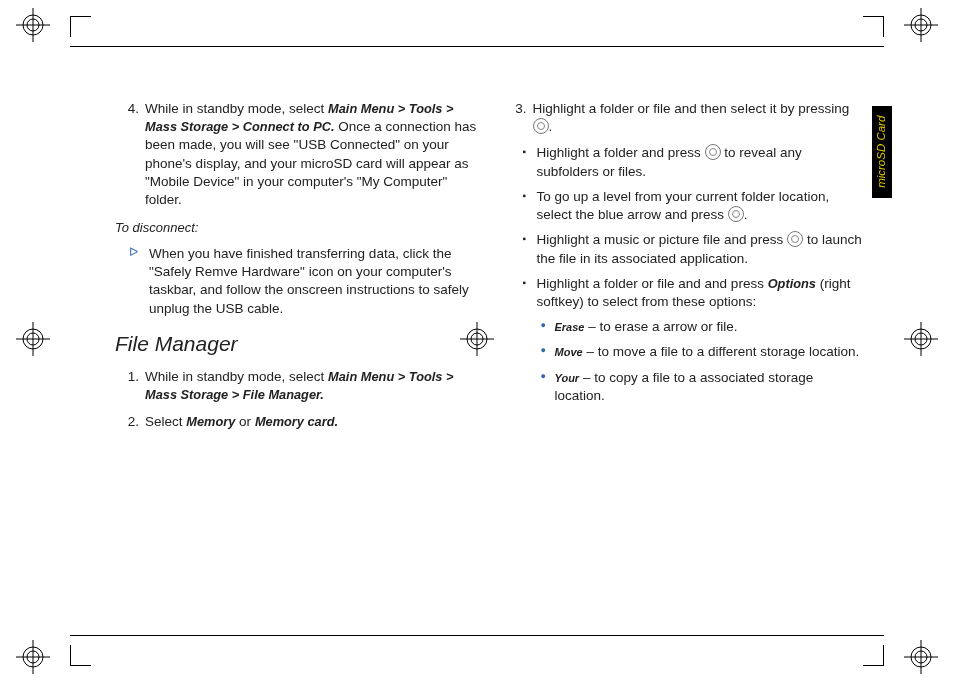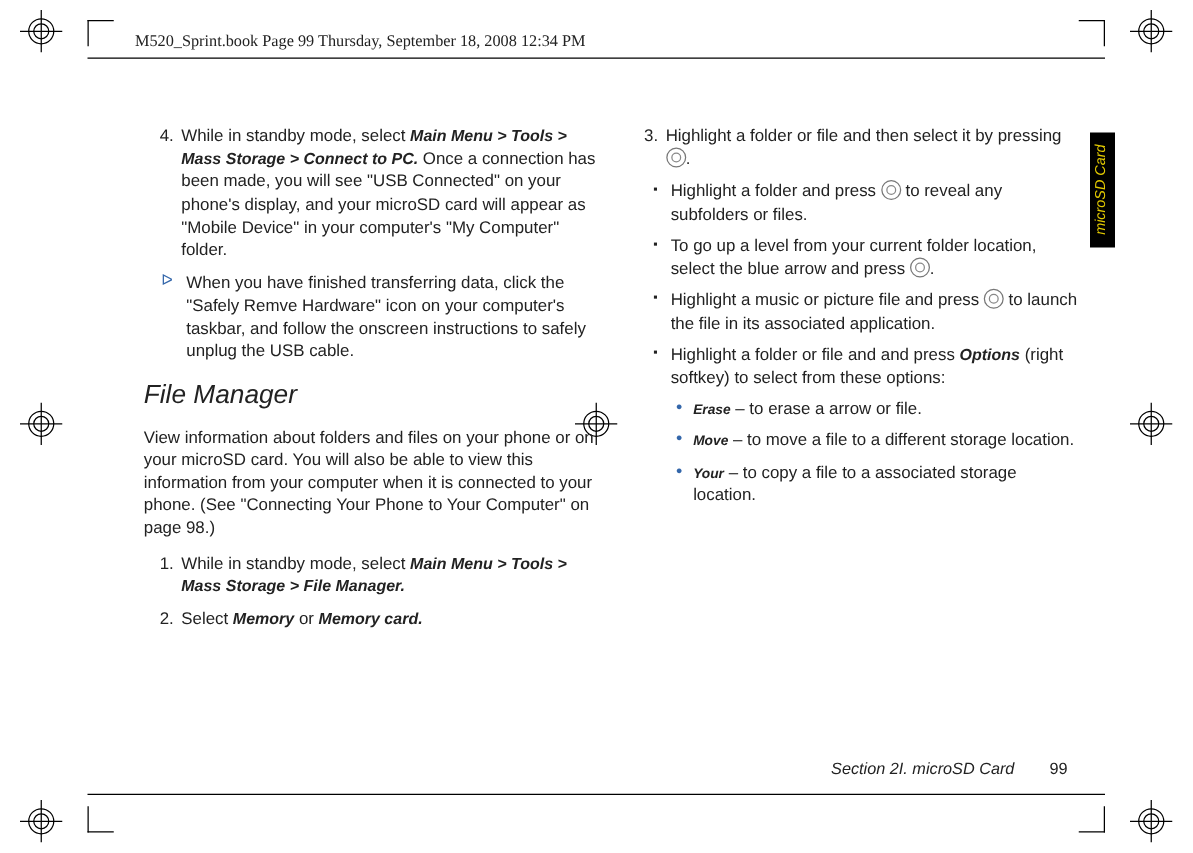--- a/index.html
+++ b/index.html
@@ -93,38 +93,37 @@
         <line x1="17" y1="0" x2="17" y2="34" stroke="#000" stroke-width="1"></line>
       </svg></div>
 
 <div class="crop tl"></div>
 <div class="crop tr"></div>
 <div class="crop bl"></div>
 <div class="crop br"></div>
 <div class="hline top"></div>
 <div class="hline bot"></div>
 
-<div class="header">M520_Sprint.book  Page 99  Thursday, September 18, 2008  12:34 PM</div>
 
 <div class="sidetab">
       <span>microSD Card</span>
     </div>
 
 <div class="content">
   <div class="col">
     <div class="step">
       <div class="num">4.</div>
       <div class="txt"><span>While in standby mode, select </span><span class="em">Main Menu &gt; Tools &gt; Mass Storage &gt; Connect to PC.</span><span> Once a connection has been made, you will see "USB Connected" on your phone's display, and your microSD card will appear as "Mobile Device" in your computer's "My Computer" folder.</span></div>
     </div>
+    <div class="sub">To disconnect:</div>
     <div class="tri">
       <div class="mark">ᐅ</div>
       <div class="txt">When you have finished transferring data, click the "Safely Remve Hardware" icon on your computer's taskbar, and follow the onscreen instructions to safely unplug the USB cable.</div>
     </div>
     <div class="h2">File Manager</div>
-    <div class="para">View information about folders and files on your phone or on your microSD card. You will also be able to view this information from your computer when it is connected to your phone. (See "Connecting Your Phone to Your Computer" on page 98.)</div>
     <div class="step">
       <div class="num">1.</div>
       <div class="txt"><span>While in standby mode, select </span><span class="em">Main Menu &gt; Tools &gt; Mass Storage &gt; File Manager.</span></div>
     </div>
     <div class="step">
       <div class="num">2.</div>
       <div class="txt"><span>Select </span><span class="em">Memory</span><span> or </span><span class="em">Memory card.</span></div>
     </div>
   </div>
 
@@ -157,15 +156,14 @@
           <div class="dot">●</div>
           <div class="txt"><span class="bem">Move</span><span> – to move a file to a different storage location.</span></div>
         </div>
     <div class="bul2">
           <div class="dot">●</div>
           <div class="txt"><span class="bem">Your</span><span> – to copy a file to a associated storage location.</span></div>
         </div>
   </div>
 </div>
 
-<div class="footer"><span>Section 2I. microSD Card</span><span class="pg">99</span></div>
 
 </div>
 
 </body></html>

